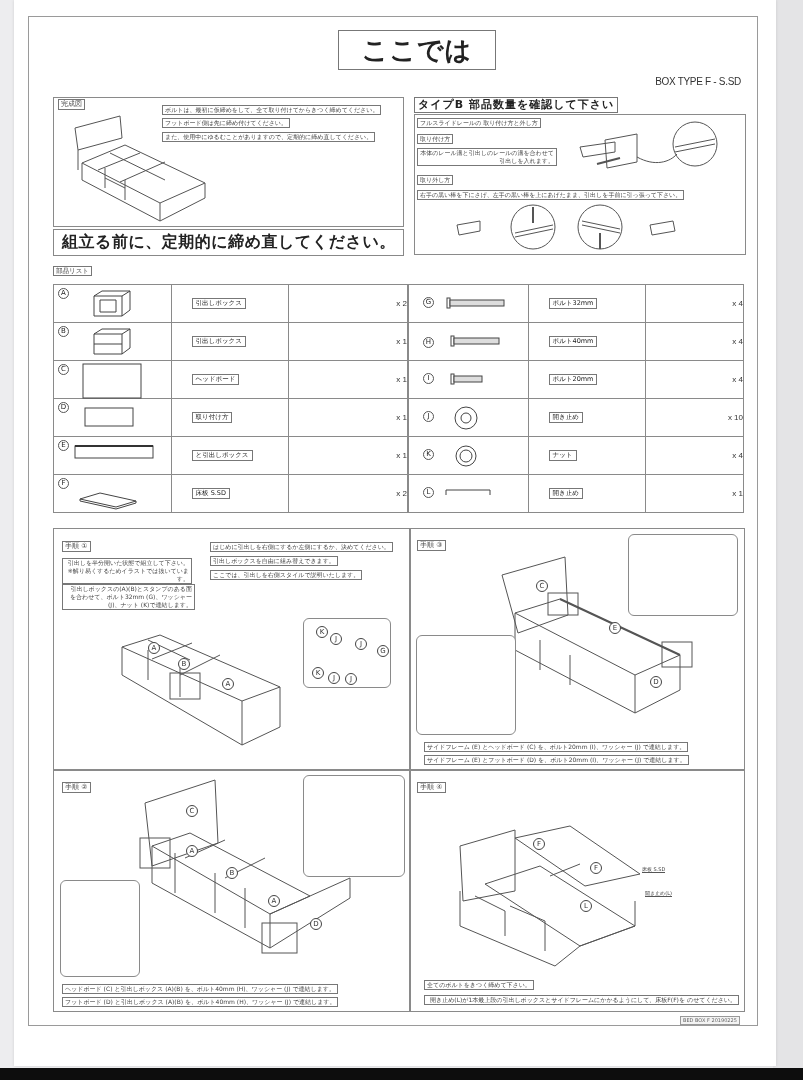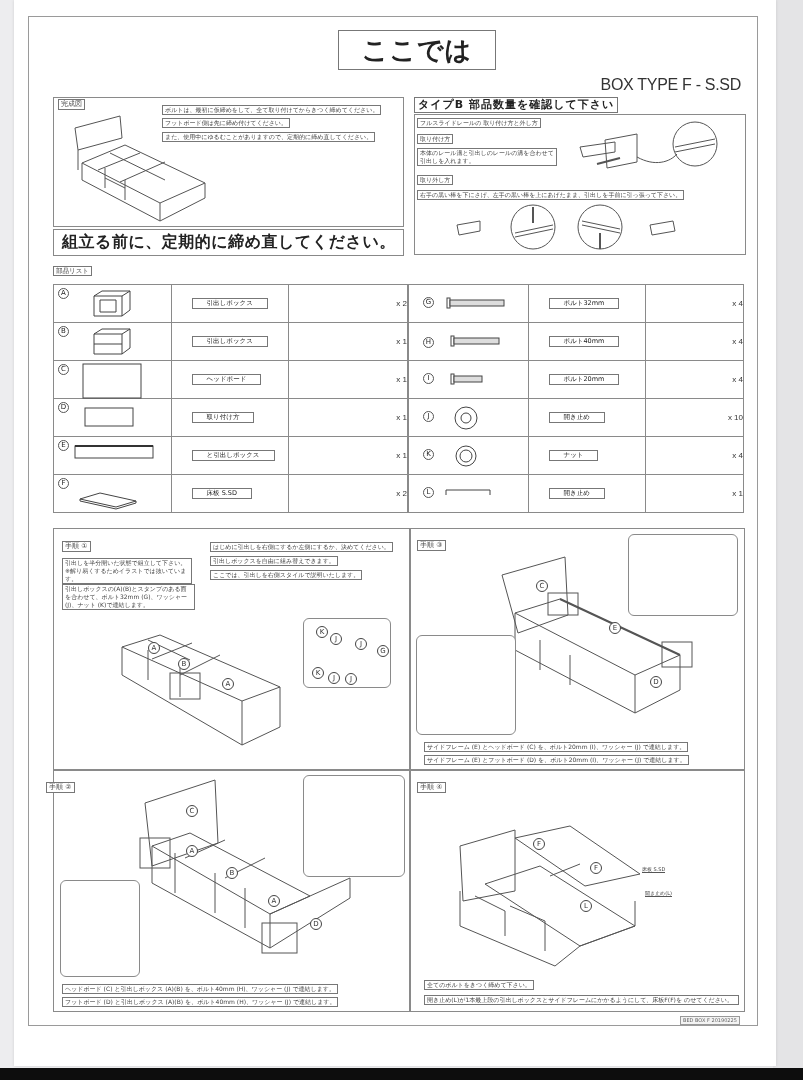--- a/index.html
+++ b/index.html
@@ -3,32 +3,32 @@
 <meta charset="utf-8">
 <style>
   * { box-sizing: border-box; margin: 0; padding: 0; }
   html, body { width: 803px; height: 1080px; overflow: hidden; background: #ededef; }
   body { position: relative; font-family: "DejaVu Sans", sans-serif; color: #222; }
   .scrollstrip { position: absolute; right: 0; top: 0; width: 30px; height: 1068px; background: #e4e4e6; }
   .bottombar { position: absolute; left: 0; bottom: 0; width: 803px; height: 12px; background: #0d0d0d; }
   .paper { position: absolute; left: 14px; top: 0; width: 762px; height: 1066px; background: #fff; box-shadow: 0 0 3px rgba(0,0,0,0.12); }
   .frame { position: absolute; left: 28px; top: 16px; width: 730px; height: 1010px; border: 1px solid #9a9a9a; }
   .title-box { position: absolute; left: 338px; top: 30px; width: 158px; height: 40px; border: 1.5px solid #777; display:flex; align-items:center; justify-content:center; font-size: 26px; font-weight: bold; letter-spacing: 1px; }
-  .model { position: absolute; right: 62px; top: 76px; font-family: "Liberation Sans", sans-serif; font-size: 16px; color: #333; letter-spacing: -0.3px; }
+  .model { position: absolute; right: 62px; top: 76px; font-family: "Liberation Sans", sans-serif; font-size: 10px; color: #333; letter-spacing: -0.3px; }
   .box { position: absolute; border: 1px solid #8a8a8a; background: #fff; }
-  .tag { position: absolute; border: 1px solid #777; font-size: 6px; line-height: 8px; padding: 0 2px; background: #fff; white-space: nowrap; color: #444; }
+  .tag { position: absolute; border: 1px solid #777; font-size: 6px; line-height: 8px; padding: 0 2px; background: #fff; white-space: nowrap; color: #444; text-align: right; }
   .tag.multi { white-space: normal; }
   .big-notice { position: absolute; left: 53px; top: 229px; width: 351px; height: 27px; border: 1px solid #888; font-size: 16px; font-weight: bold; display:flex; align-items:center; padding-left: 8px; letter-spacing: 0.5px; }
   .sec-head { position: absolute; font-size: 11px; font-weight: bold; border: 1px solid #777; padding: 0 3px; line-height: 14px; background:#fff; letter-spacing: 1px; }
   table.parts { position: absolute; border-collapse: collapse; }
   table.parts td { border: 1px solid #8a8a8a; height: 38px; font-size: 8px; vertical-align: middle; position: relative; }
   .mark { position: absolute; left: 4px; top: 3px; width: 11px; height: 11px; border: 1px solid #555; border-radius: 50%; font-size: 7px; line-height: 9px; text-align: center; background: #fff; }
   .qty { text-align: right; font-family: "Liberation Sans", sans-serif; font-size: 9px; color: #333; }
   .pname { text-align: left; padding-left: 20px; }
-  .pname span { border: 1px solid #777; padding: 0 14px; font-size: 6.5px; line-height: 9px; display:inline-block; }
+  .pname span { border: 1px solid #777; padding: 0 3px; font-size: 6.5px; line-height: 9px; display:inline-block; }
   .circle-label { position: absolute; width: 12px; height: 12px; border: 1px solid #444; border-radius: 50%; font-size: 7px; line-height: 10px; text-align: center; background: #fff; color: #333; }
   svg { position: absolute; overflow: visible; }
   .foot-code { position: absolute; left: 680px; top: 1016px; border: 1px solid #999; font-size: 5px; line-height: 7px; padding: 0 2px; background: #f3f3f3; color: #666; }
 </style>
 </head>
 <body>
 
 <div class="scrollstrip"></div>
 
 <div class="paper"></div>
@@ -293,21 +293,21 @@
   </g>
 </svg>
 <span class="circle-label" style="left:536px;top:580px;">C</span>
 <span class="circle-label" style="left:609px;top:622px;">E</span>
 <span class="circle-label" style="left:650px;top:676px;">D</span>
 <div class="box" style="left:628px;top:534px;width:110px;height:82px;border-radius:6px;"></div>
 <div class="box" style="left:416px;top:635px;width:100px;height:100px;border-radius:6px;"></div>
 <div class="tag" style="left:424px;top:742px;">サイドフレーム (E) とヘッドボード (C) を、ボルト20mm (I)、ワッシャー (J) で連結します。</div>
 <div class="tag" style="left:424px;top:755px;">サイドフレーム (E) とフットボード (D) を、ボルト20mm (I)、ワッシャー (J) で連結します。</div>
 
-<div class="tag" style="left:46px;top:782px;font-size:7px;line-height:9px;">手順 ②</div>
+<div class="tag" style="left:62px;top:782px;font-size:7px;line-height:9px;">手順 ②</div>
 <svg style="left:140px;top:778px;" width="210" height="180" viewBox="0 0 210 180">
   <g fill="none" stroke="#555">
     <path d="M5 25 L75 2 L78 65 L12 88 Z"></path>
     <path d="M12 68 L50 55 L170 118 L130 136 Z"></path>
     <path d="M12 68 L12 105 L130 170 L130 136"></path>
     <path d="M130 170 L210 120 L210 100 L130 136"></path>
     <path d="M45 80 L85 62 M85 100 L125 80"></path>
     <path d="M35 75 L35 115 M75 95 L75 135 M105 110 L105 150"></path>
     <rect x="0" y="60" width="30" height="30"></rect>
     <rect x="122" y="145" width="35" height="30"></rect>

